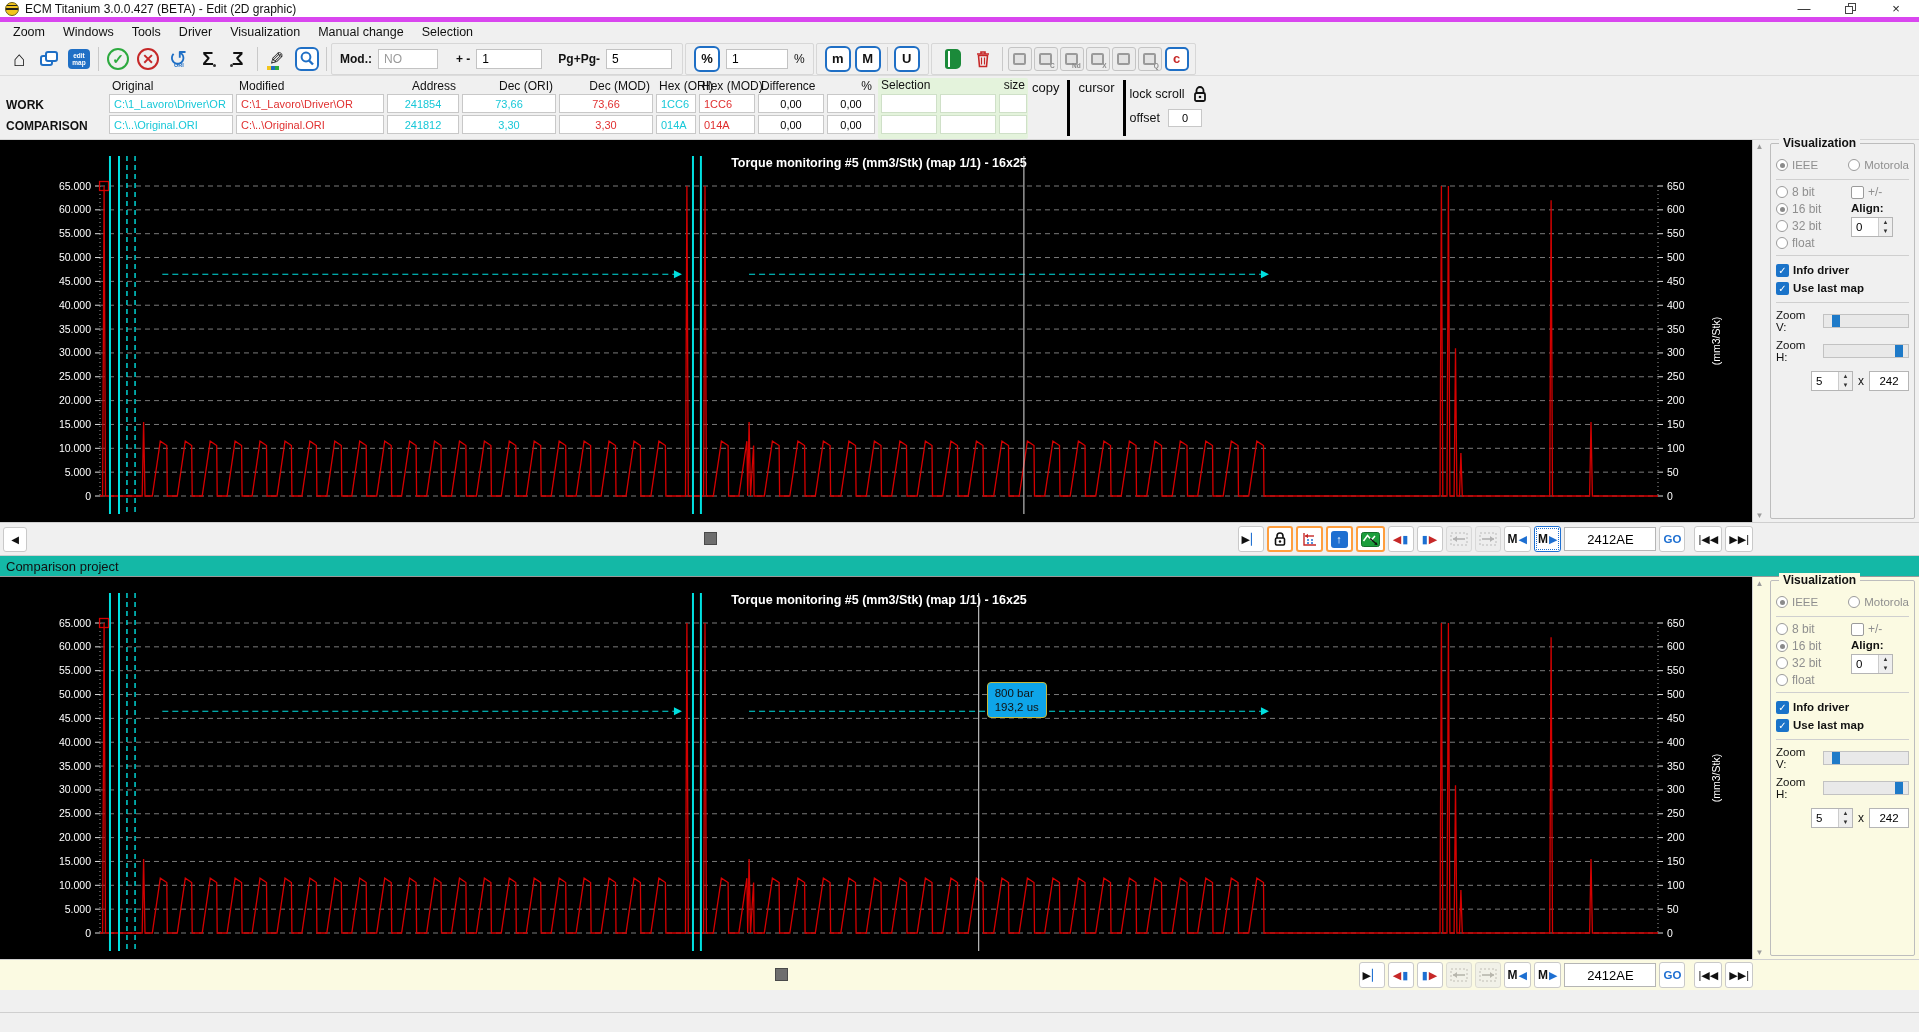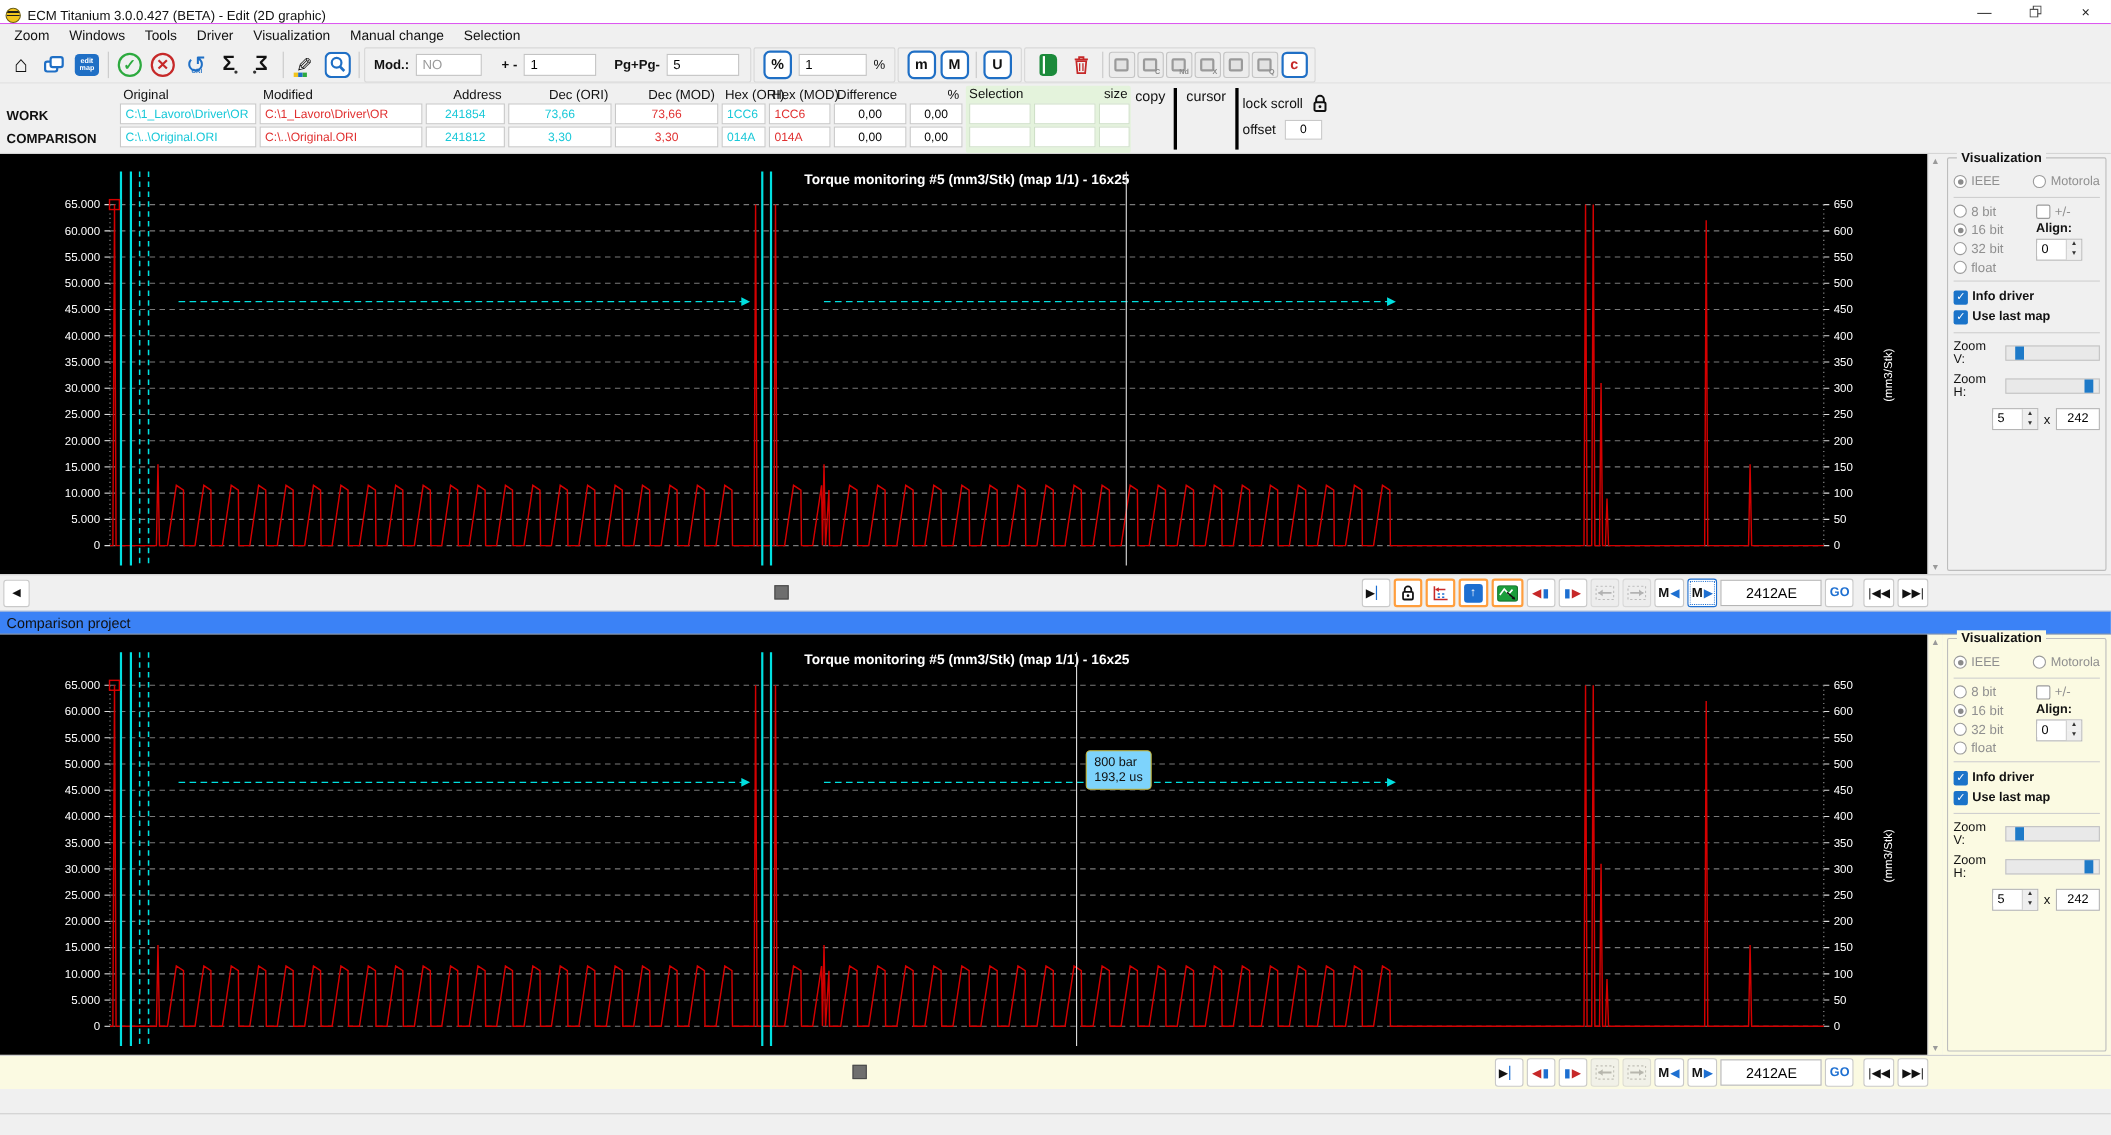--- a/index.html
+++ b/index.html
@@ -1,20 +1,20 @@
 <!DOCTYPE html>
 <html><head>
 <meta charset="utf-8">
 <style>
   *{box-sizing:border-box;margin:0;padding:0}
   html,body{width:1919px;height:1032px;overflow:hidden;font-family:"Liberation Sans",sans-serif;font-size:12px;background:#f0f0f0;color:#111}
   #app{display:flex;flex-direction:column;width:1919px;height:1032px}
 
   
-  .titlebar{height:22px;background:#fff;display:flex;align-items:flex-end;border-bottom:1px solid #d946ef}
+  .titlebar{height:22px;background:#fff;display:flex;align-items:center;border-bottom:5px solid #d946ef}
   .appicon{width:14px;height:14px;border-radius:50%;margin:0 6px 0 5px;
     background:repeating-linear-gradient(180deg,#f2c51d 0 2px,#20201c 2px 3.5px,#f2c51d 3.5px 5.5px,#20201c 5.5px 7px,#f2c51d 7px 14px);
     border:1px solid #6b5d10}
   .wtitle{font-size:12px}
   .wincontrols{margin-left:auto;display:flex;height:22px}
   .winbtn{width:46px;height:22px;display:flex;align-items:center;justify-content:center;font-size:13px;color:#222;cursor:default}
 
   
   .menubar{height:20px;background:#f0f0f0;display:flex;align-items:center;padding-left:4px}
   .menu{padding:2px 9px;font-size:12.5px}
@@ -64,28 +64,28 @@
   .grow{display:flex;gap:3px}
   .gf{height:19px;margin-bottom:2px;border:1px solid #cfe0c8;background:#fff}
   .vsep{width:3px;background:#000;height:56px;margin:2px 4px 0}
   .copylab{font-size:13px;padding:2px 4px 0}
   .lockarea{display:flex;flex-direction:column;padding-top:4px}
   .lockrow{display:flex;align-items:center;gap:8px;height:24px}
   .offfield{width:34px;height:18px;border:1px solid #c8c8c8;background:#fff;text-align:center;font-size:11px}
 
   
   .seclabel{height:22px;display:flex;align-items:center;padding-left:6px;font-size:13px;background:#f0f0f0;border-top:1px solid #cfcfcf;border-bottom:1px solid #9a9a9a}
-  .seclabel.comp{background:#3b82f6}
+  .seclabel.comp{background:#14b8a6}
 
   
   .chartrow{display:flex;height:382px}
   .chartarea{width:1752px;height:382px;background:#000;position:relative}
   .vsplit{width:14px;background:#f0f0f0;display:flex;flex-direction:column;justify-content:space-between;align-items:center;padding:2px 0;color:#9a9a9a;font-size:8px;border-left:1px solid #d0d0d0}
   .vsplit.comp{background:#fbfae2}
-  .tip{position:absolute;background:#7dd3fc;border:1px solid #c9b83a;border-radius:4px;padding:3px 7px;font-size:11.5px;line-height:14px;color:#111;box-shadow:1px 1px 2px rgba(0,0,0,.5)}
+  .tip{position:absolute;background:#0ea5e9;border:1px solid #c9b83a;border-radius:4px;padding:3px 7px;font-size:11.5px;line-height:14px;color:#111;box-shadow:1px 1px 2px rgba(0,0,0,.5)}
 
   
   .vizpanel{width:153px;background:#f0f0f0;padding:3px 4px}
   .vizpanel.comp{background:#fbfae2}
   .vgroup{border:1px solid #bdbdbd;border-radius:2px;height:100%;position:relative;padding:4px 5px;background:transparent}
   .vtitle{position:absolute;top:-8px;left:8px;background:inherit;background:#f0f0f0;padding:0 4px;font-size:12px;font-weight:bold}
   .vizpanel.comp .vtitle{background:#fbfae2}
   .vrow{display:flex;align-items:center;gap:4px;min-height:18px;font-size:11.5px}
   .dtext{color:#8f8f8f}
   .radio{width:12px;height:12px;border-radius:50%;border:1px solid #9b9b9b;background:#fff;display:inline-block;position:relative;flex:none}

